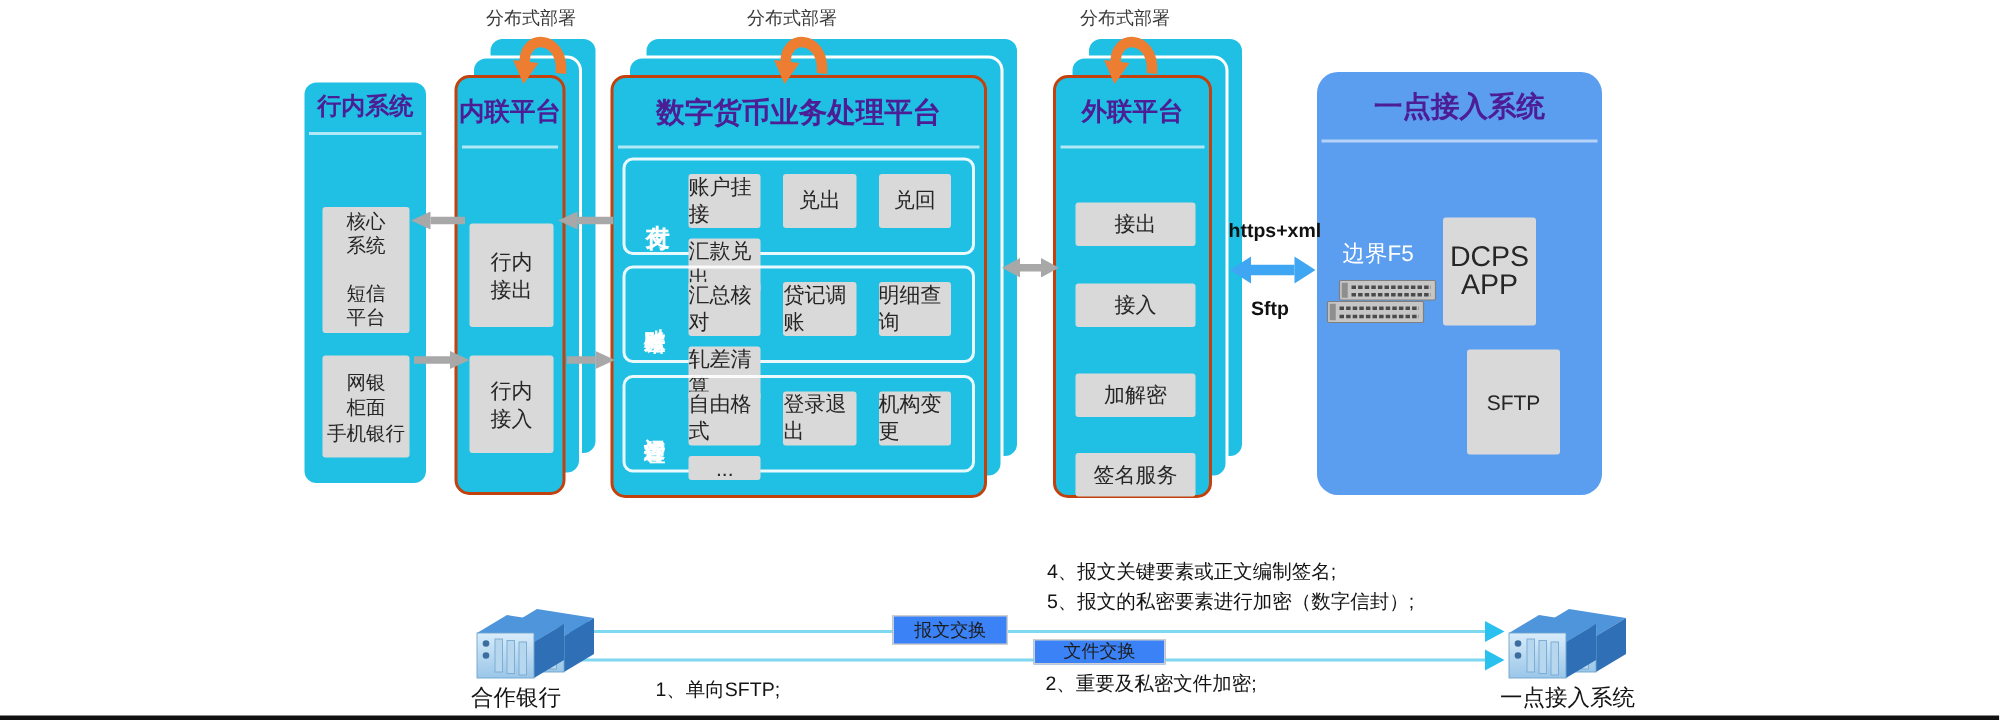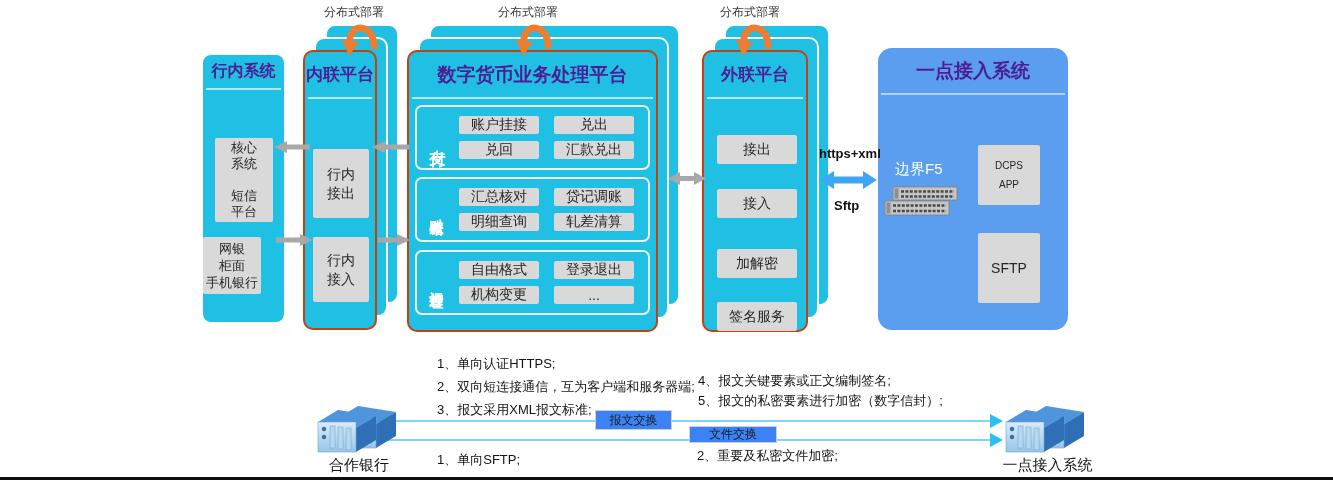--- a/index.html
+++ b/index.html
@@ -34,39 +34,39 @@
     display:flex; align-items:center; justify-content:center; text-align:center;
     color:#262626; white-space:pre-line;margin-top:20px;
   }
 
   
   .sec { position:absolute; left:6px; right:6px;
     border:2px solid rgba(255,255,255,.9); border-radius:7px; display:flex; }
   .sec-label { width:40px; display:flex; align-items:center; justify-content:center;
     color:#fff; font-weight:bold; font-size:14px;
     writing-mode:vertical-rl; text-orientation:upright; letter-spacing:1px; }
-  .sec-grid { flex:1; display:grid; grid-template-columns:1fr 1fr; gap:7px 15px;
+  .sec-grid { flex:1; display:grid; grid-template-columns:1fr 1fr 1fr; gap:7px 15px;
     padding:9px 14px 26px 2px; }
   .sec-grid .cell { background:var(--box-gray,#D9D9D9); border-radius:2px;
     display:flex; align-items:center; justify-content:center;
     font-size:14px; color:#262626; }
 
   .deploy-label { position:absolute; width:80px; text-align:center;
     font-size:12px; color:#3a3a3a; }
 
   .link-text { position:absolute; font-size:13px; font-weight:bold; color:#111; }
 
   .note { position:absolute; font-size:13px; color:#141414; line-height:23px;
     white-space:pre-line; }
 
   .xchg-box { position:absolute; background:#3b82f6; border:1px solid #cfcfcf;
     font-size:12px; color:#1c1c1c; display:flex; align-items:center;
     justify-content:center; }
 
-  .node-label { position:absolute; font-size:15px; color:#141414; text-align:center; }
+  .node-label { position:absolute; font-size:15px; color:#141414; }
 
   .bottom-rule { position:absolute; left:0; right:0; top:477px; height:2.5px;
     background:#101010; }
 
   .f5-label { position:absolute; color:#fff; font-size:15px; }
 </style>
 </head>
 <body>
 
 <div class="page">
@@ -105,21 +105,21 @@
   </svg>
 
   <div class="panel" style="left:203px;top:55px;width:81px;height:267px">
     <div class="card-head" style="height:33px;font-size:16px">行内系统</div>
     <div class="divider" style="top:33px"></div>
     <div class="gbox" style="left:12px;top:63px;width:58px;height:84px;font-size:13px;line-height:16px">核心
 系统
 
 短信
 平台</div>
-    <div class="gbox" style="left:0;top:162px;width:58px;height:57px;font-size:13px;line-height:17px">网银
+    <div class="gbox" style="left:12px;top:162px;width:58px;height:68px;font-size:13px;line-height:17px">网银
 柜面
 手机银行</div>
   </div>
 
   <div class="stack" style="left:303px;top:50px;width:74px;height:280px">
     <div class="stack-layer" style="transform:translate(22px,-26px)"></div>
     <div class="stack-layer" style="transform:translate(11px,-13px)"></div>
     <div class="card">
       <div class="card-head" style="height:45px;font-size:17px">内联平台</div>
       <div class="divider" style="top:45px"></div>
@@ -194,21 +194,21 @@
         <line x1="17" y1="7.5" x2="70" y2="7.5" stroke="#4A4A4A" stroke-width="2.4" stroke-dasharray="3 1.4"></line>
         <line x1="17" y1="12.5" x2="70" y2="12.5" stroke="#4A4A4A" stroke-width="2.4" stroke-dasharray="3 1.4"></line>
       </g>
       <g>
         <rect x="1" y="17" width="64" height="14" rx="1" fill="#C6C6C6" stroke="#7F7F7F" stroke-width="0.8"></rect>
         <rect x="2.5" y="18.5" width="4" height="11" fill="#8E8E8E"></rect>
         <line x1="9" y1="21.5" x2="62" y2="21.5" stroke="#4A4A4A" stroke-width="2.4" stroke-dasharray="3 1.4"></line>
         <line x1="9" y1="27" x2="62" y2="27" stroke="#4A4A4A" stroke-width="2.4" stroke-dasharray="3 1.4"></line>
       </g>
     </svg>
-    <div class="gbox" style="left:100px;top:77px;width:62px;height:60px;font-size:10px;line-height:19px">DCPS
+    <div class="gbox" style="left:84px;top:77px;width:62px;height:72px;font-size:19px;line-height:19px">DCPS
 APP</div>
     <div class="gbox" style="left:100px;top:165px;width:62px;height:70px;font-size:14px">SFTP</div>
   </div>
 
   <div class="deploy-label" style="left:314px;top:4px">分布式部署</div>
   <div class="deploy-label" style="left:488px;top:4px">分布式部署</div>
   <div class="deploy-label" style="left:710px;top:4px">分布式部署</div>
 
   <svg class="abs" style="left:340px;top:18px" width="42" height="38">
     <path d="M10 26 C 7 4, 36 4, 34 31" fill="none" style="stroke:var(--orange,#ED7D31)" stroke-width="7"></path>
@@ -267,22 +267,19 @@
   <svg class="abs" style="left:316px;top:400px" width="84" height="54">
     <use href="#srv3d"></use>
   </svg>
   <div class="node-label" style="left:314px;top:456px;width:90px">合作银行</div>
 
   <svg class="abs" style="left:1004px;top:400px" width="84" height="54">
     <use href="#srv3d"></use>
   </svg>
   <div class="node-label" style="left:1000px;top:456px;width:95px">一点接入系统</div>
 
-  <div class="note" style="left:437px;top:352px">1、单向认证HTTPS;
-2、双向短连接通信，互为客户端和服务器端;
-3、报文采用XML报文标准;</div>
   <div class="note" style="left:698px;top:371px;line-height:20px">4、报文关键要素或正文编制签名;
 5、报文的私密要素进行加密（数字信封）;</div>
   <div class="note" style="left:437px;top:448px">1、单向SFTP;</div>
   <div class="note" style="left:697px;top:444px">2、重要及私密文件加密;</div>
 
   <div class="bottom-rule"></div>
 </div>
 
 </body></html>

